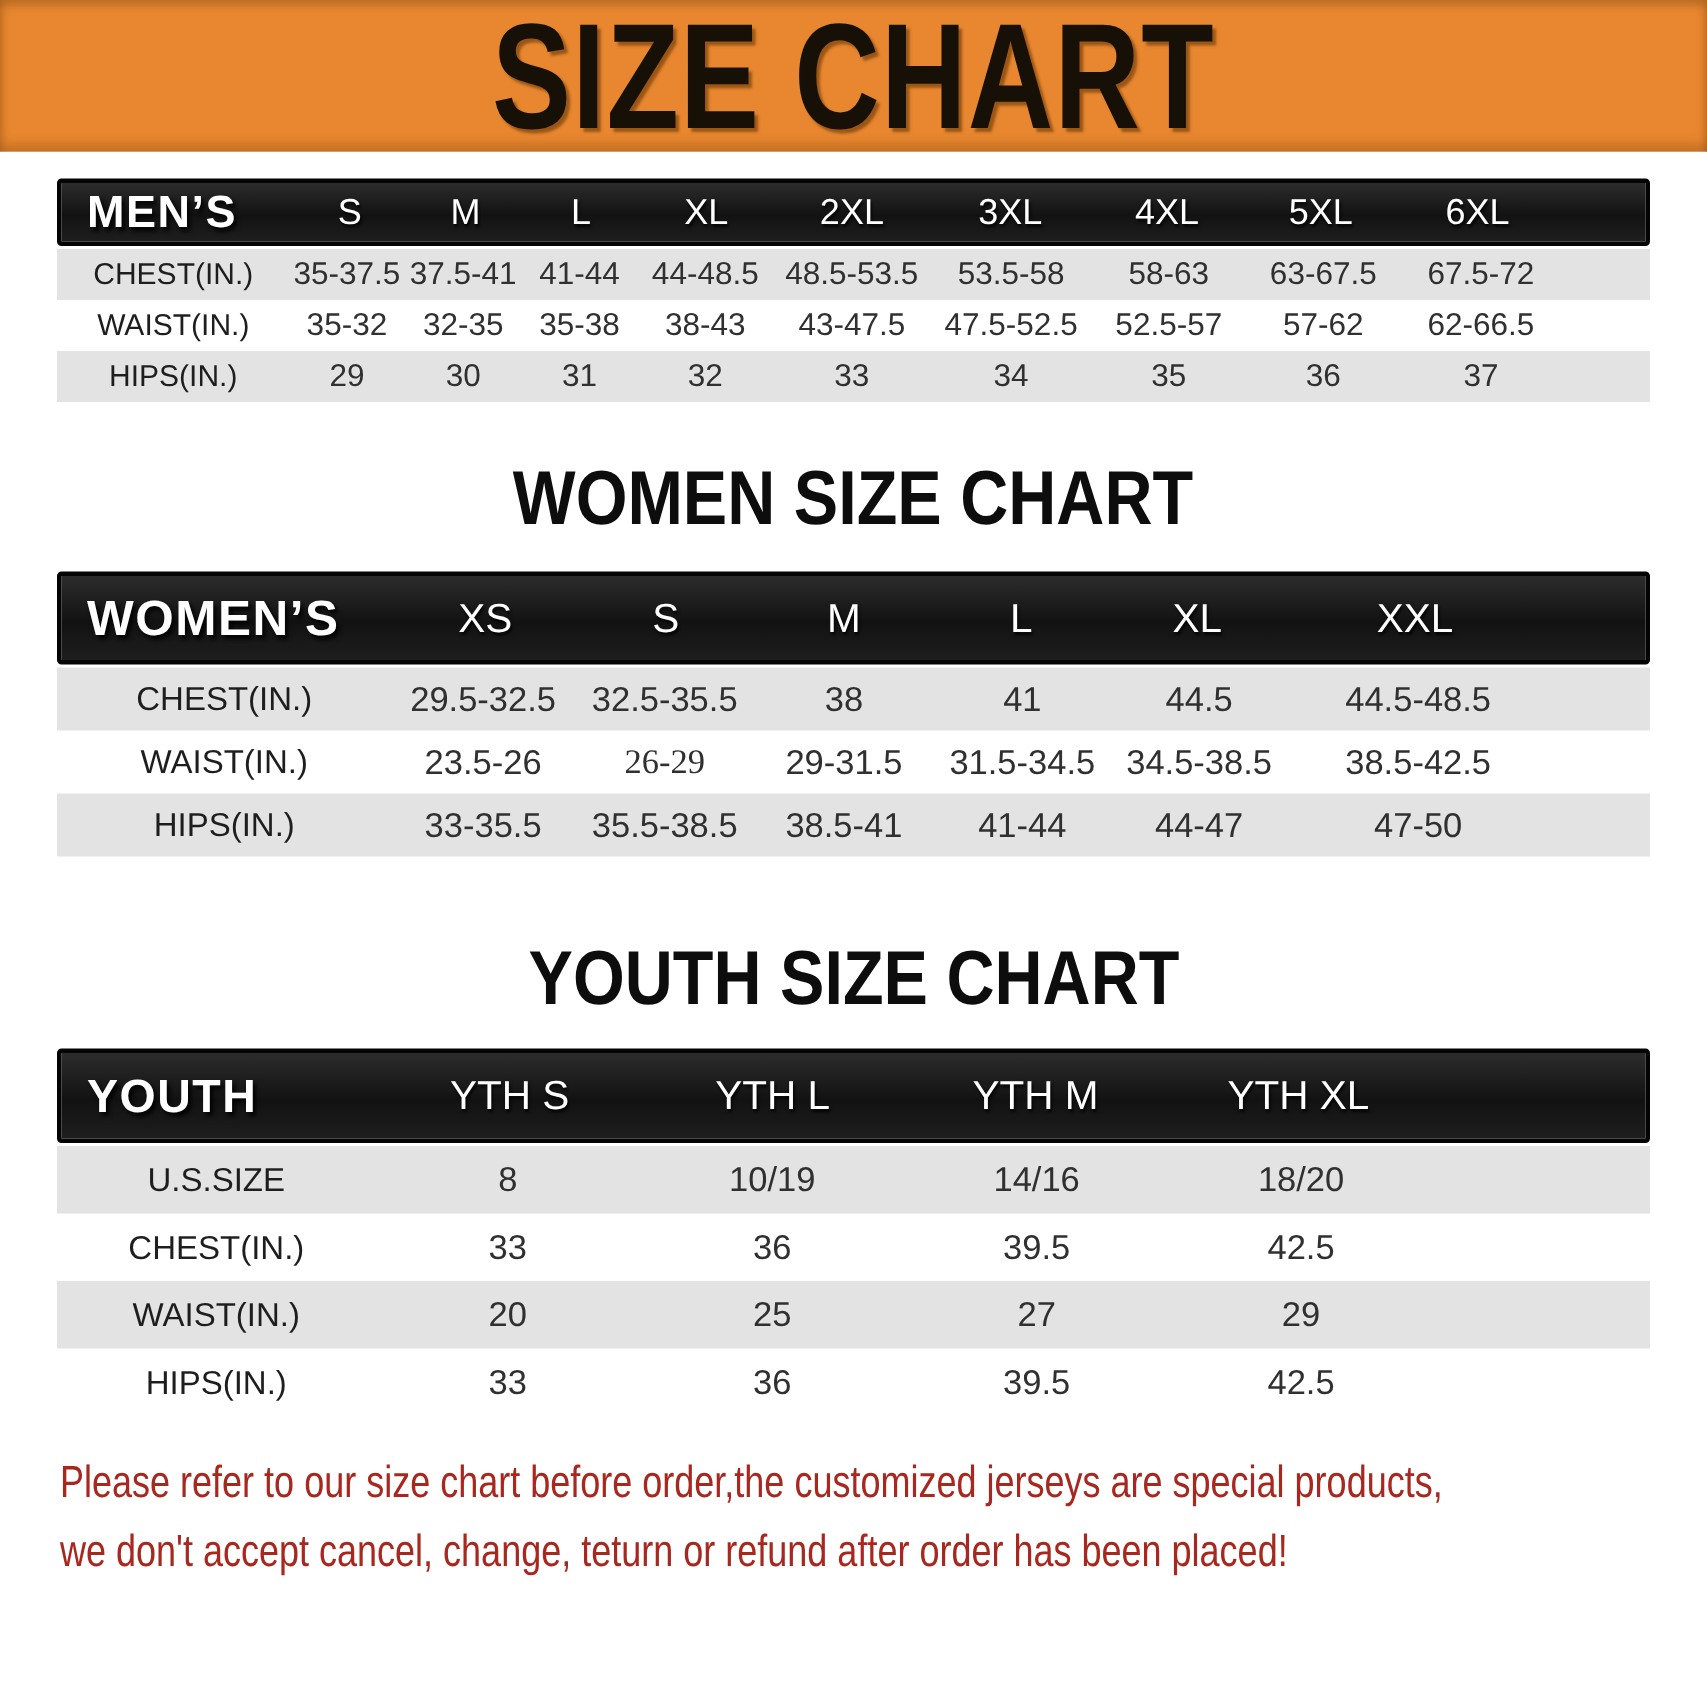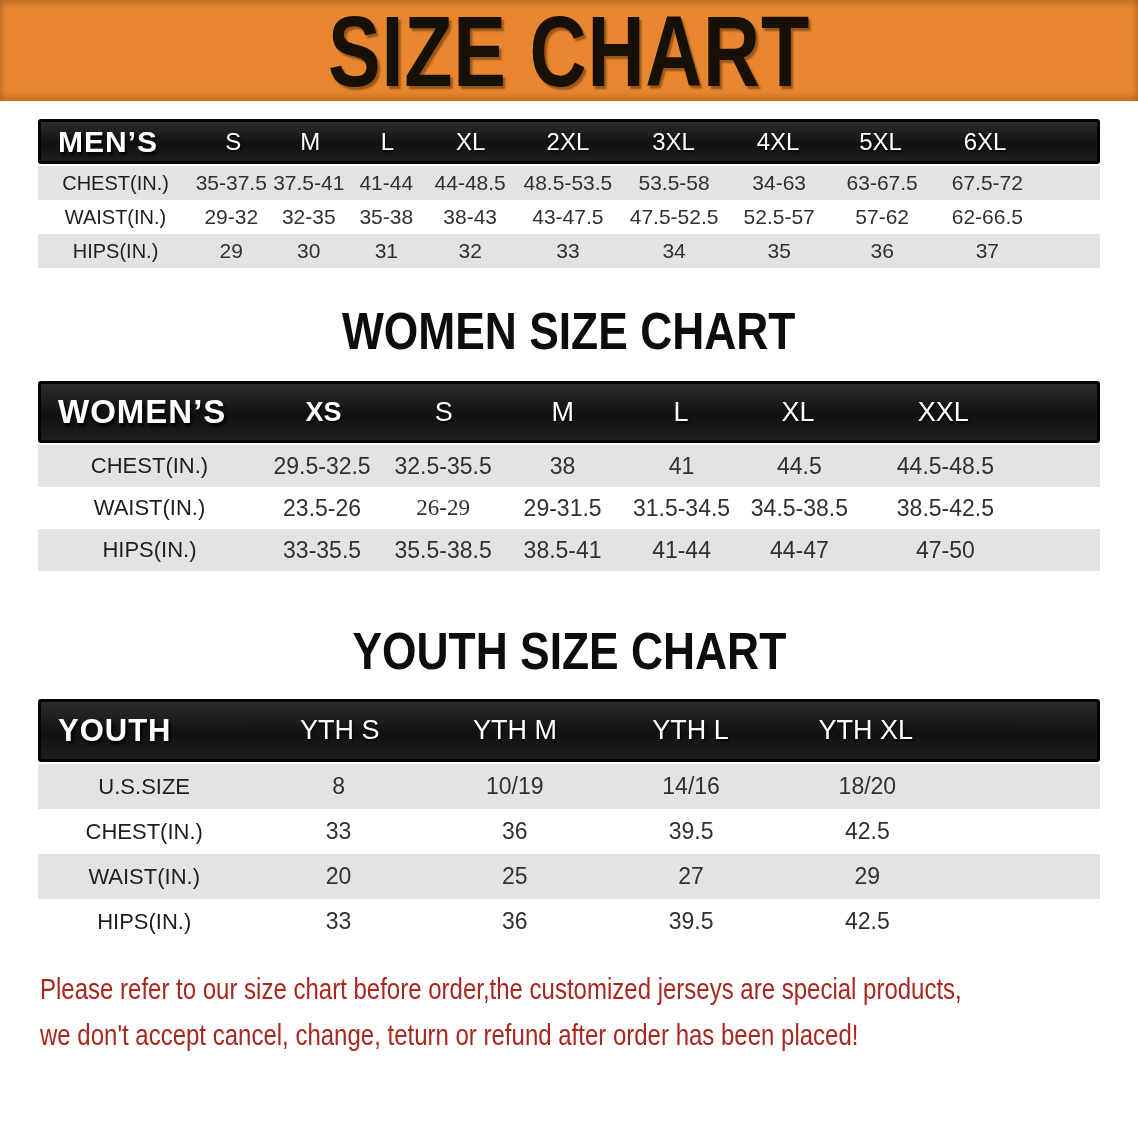--- a/index.html
+++ b/index.html
@@ -91,27 +91,27 @@
           <span class="cell colhead" style="flex: 0 0 10%;">6XL</span>
         </div>
         <div class="trow body first grey">
           <span class="cell rowlabel" style="flex: 0 0 14.6%;">CHEST(IN.)</span>
           <span class="cell value" style="flex: 0 0 7.2%;">35-37.5</span>
           <span class="cell value" style="flex: 0 0 7.4%;">37.5-41</span>
           <span class="cell value" style="flex: 0 0 7.2%;">41-44</span>
           <span class="cell value" style="flex: 0 0 8.6%;">44-48.5</span>
           <span class="cell value" style="flex: 0 0 9.8%;">48.5-53.5</span>
           <span class="cell value" style="flex: 0 0 10.2%;">53.5-58</span>
-          <span class="cell value" style="flex: 0 0 9.6%;">34-63</span>
+          <span class="cell value" style="flex: 0 0 9.6%;">58-63</span>
           <span class="cell value" style="flex: 0 0 9.8%;">63-67.5</span>
           <span class="cell value" style="flex: 0 0 10%;">67.5-72</span>
         </div>
         <div class="trow body">
           <span class="cell rowlabel" style="flex: 0 0 14.6%;">WAIST(IN.)</span>
-          <span class="cell value" style="flex: 0 0 7.2%;">29-32</span>
+          <span class="cell value" style="flex: 0 0 7.2%;">35-32</span>
           <span class="cell value" style="flex: 0 0 7.4%;">32-35</span>
           <span class="cell value" style="flex: 0 0 7.2%;">35-38</span>
           <span class="cell value" style="flex: 0 0 8.6%;">38-43</span>
           <span class="cell value" style="flex: 0 0 9.8%;">43-47.5</span>
           <span class="cell value" style="flex: 0 0 10.2%;">47.5-52.5</span>
           <span class="cell value" style="flex: 0 0 9.6%;">52.5-57</span>
           <span class="cell value" style="flex: 0 0 9.8%;">57-62</span>
           <span class="cell value" style="flex: 0 0 10%;">62-66.5</span>
         </div>
         <div class="trow body grey">
@@ -126,21 +126,21 @@
           <span class="cell value" style="flex: 0 0 9.8%;">36</span>
           <span class="cell value" style="flex: 0 0 10%;">37</span>
         </div>
       </div>
     </section>
     <section class="size-section women">
       <h2 class="section-heading"><span>WOMEN SIZE CHART</span></h2>
       <div class="tbl">
         <div class="trow thead">
           <span class="cell corner" style="flex: 0 0 21%;">WOMEN’S</span>
-          <span class="cell colhead" style="flex: 0 0 11.5%; font-weight: bold;">XS</span>
+          <span class="cell colhead" style="flex: 0 0 11.5%;">XS</span>
           <span class="cell colhead" style="flex: 0 0 11.3%;">S</span>
           <span class="cell colhead" style="flex: 0 0 11.2%;">M</span>
           <span class="cell colhead" style="flex: 0 0 11.2%;">L</span>
           <span class="cell colhead" style="flex: 0 0 11%;">XL</span>
           <span class="cell colhead" style="flex: 0 0 16.5%;">XXL</span>
         </div>
         <div class="trow body first grey">
           <span class="cell rowlabel" style="flex: 0 0 21%;">CHEST(IN.)</span>
           <span class="cell value" style="flex: 0 0 11.5%;">29.5-32.5</span>
           <span class="cell value" style="flex: 0 0 11.3%;">32.5-35.5</span>
@@ -168,22 +168,22 @@
           <span class="cell value" style="flex: 0 0 16.5%;">47-50</span>
         </div>
       </div>
     </section>
     <section class="size-section youth">
       <h2 class="section-heading"><span>YOUTH SIZE CHART</span></h2>
       <div class="tbl">
         <div class="trow thead">
           <span class="cell corner" style="flex: 0 0 20%;">YOUTH</span>
           <span class="cell colhead" style="flex: 0 0 16.6%;">YTH S</span>
+          <span class="cell colhead" style="flex: 0 0 16.6%;">YTH L</span>
           <span class="cell colhead" style="flex: 0 0 16.6%;">YTH M</span>
-          <span class="cell colhead" style="flex: 0 0 16.6%;">YTH L</span>
           <span class="cell colhead" style="flex: 0 0 16.6%;">YTH XL</span>
         </div>
         <div class="trow body first grey">
           <span class="cell rowlabel" style="flex: 0 0 20%;">U.S.SIZE</span>
           <span class="cell value" style="flex: 0 0 16.6%;">8</span>
           <span class="cell value" style="flex: 0 0 16.6%;">10/19</span>
           <span class="cell value" style="flex: 0 0 16.6%;">14/16</span>
           <span class="cell value" style="flex: 0 0 16.6%;">18/20</span>
         </div>
         <div class="trow body">

